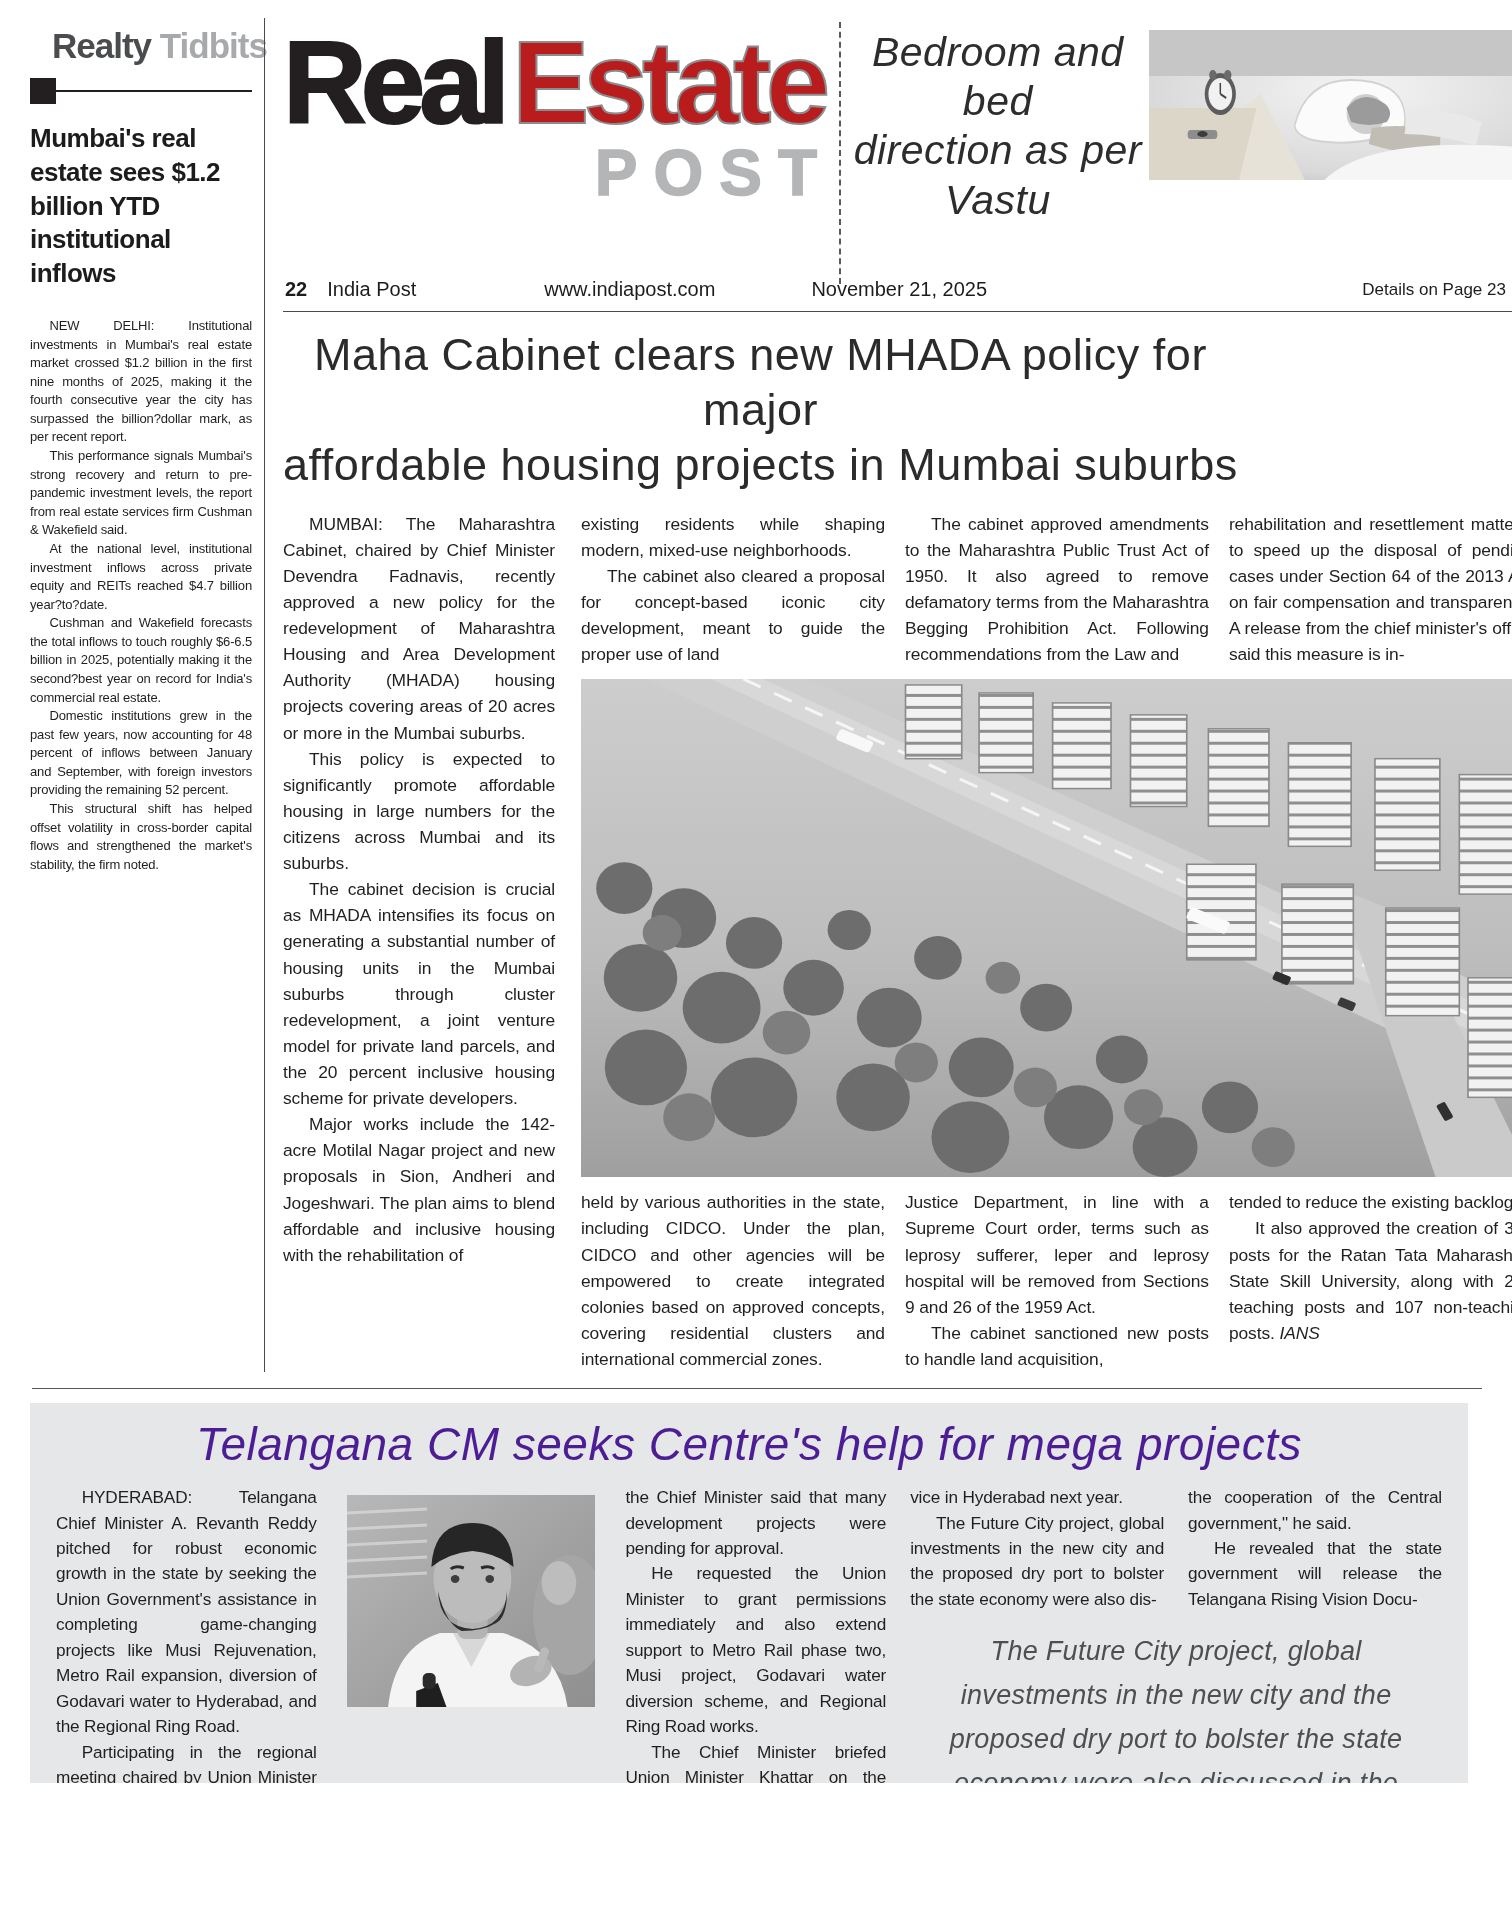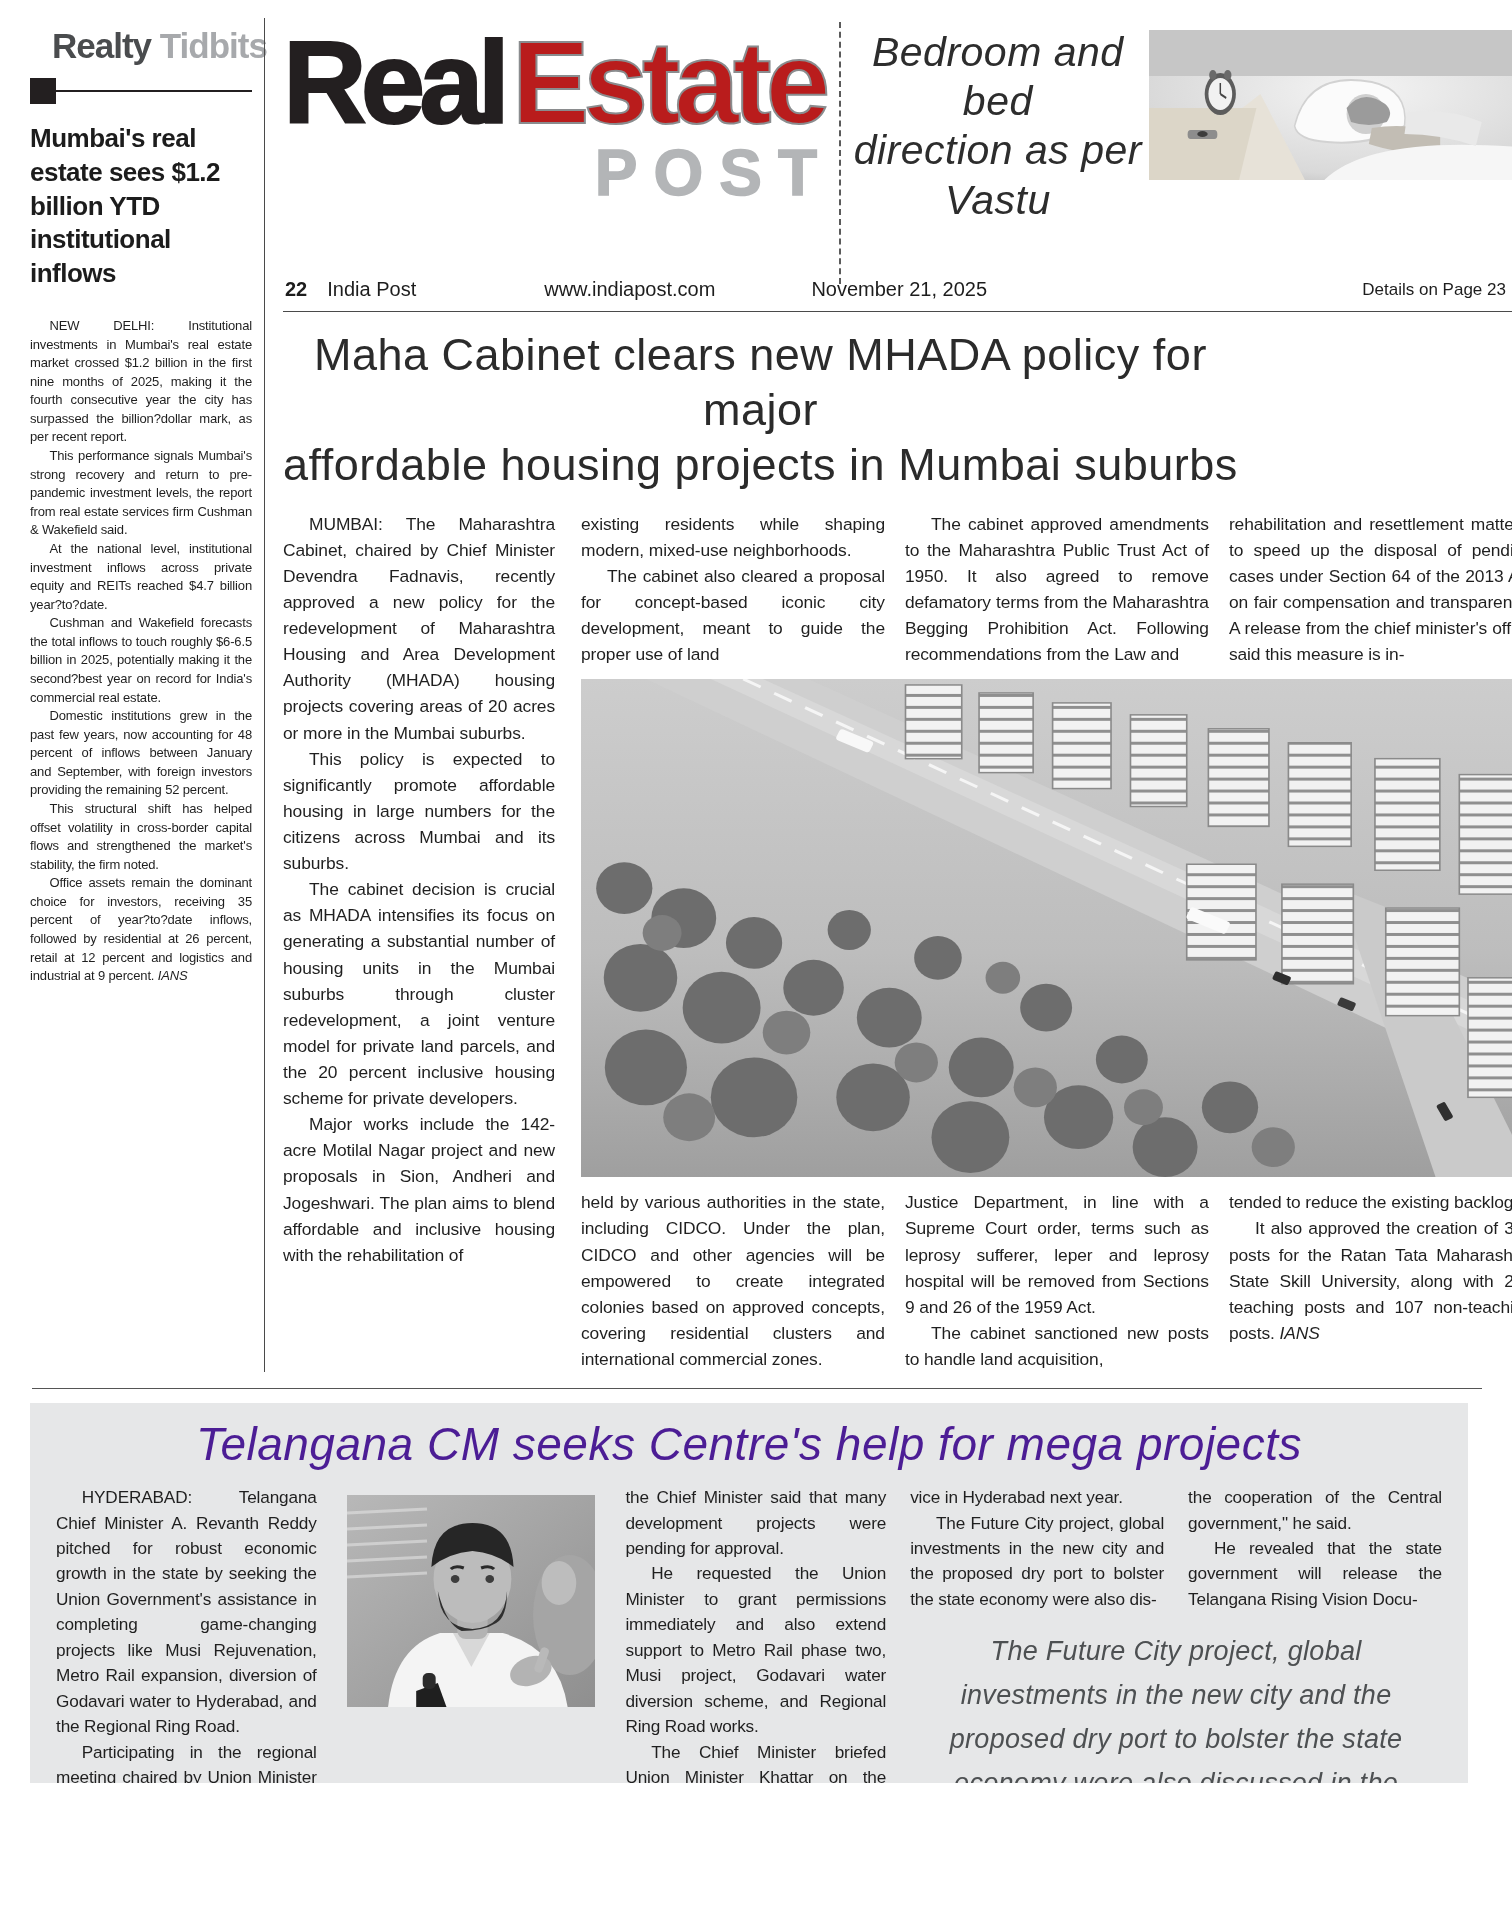--- a/index.html
+++ b/index.html
@@ -93,21 +93,20 @@
         <span class="ln"></span>
       </div>
       <h3 class="sidebar-headline">Mumbai's real estate sees $1.2 billion YTD institutional inflows</h3>
       <div class="body-text">
           <p>NEW DELHI: Institutional investments in Mumbai's real estate market crossed $1.2 billion in the first nine months of 2025, making it the fourth consecutive year the city has surpassed the billion?dollar mark, as per recent report.</p>
           <p>This performance signals Mumbai's strong recovery and return to pre-pandemic investment levels, the report from real estate services firm Cushman &amp; Wakefield said.</p>
           <p>At the national level, institutional investment inflows across private equity and REITs reached $4.7 billion year?to?date.</p>
           <p>Cushman and Wakefield forecasts the total inflows to touch roughly $6-6.5 billion in 2025, potentially making it the second?best year on record for India's commercial real estate.</p>
           <p>Domestic institutions grew in the past few years, now accounting for 48 percent of inflows between January and September, with foreign investors providing the remaining 52 percent.</p>
           <p>This structural shift has helped offset volatility in cross-border capital flows and strengthened the market's stability, the firm noted.</p>
-          <p>Office assets remain the dominant choice for investors, receiving 35 percent of year?to?date inflows, followed by residential at 26 percent, retail at 12 percent and logistics and industrial at 9 percent. <i>IANS</i></p>
         </div>
     </aside>
 
     <div class="v-rule"></div>
 
     <div class="main-zone">
 
       <div class="masthead-row">
         <div class="masthead">
           <div class="masthead-title">

